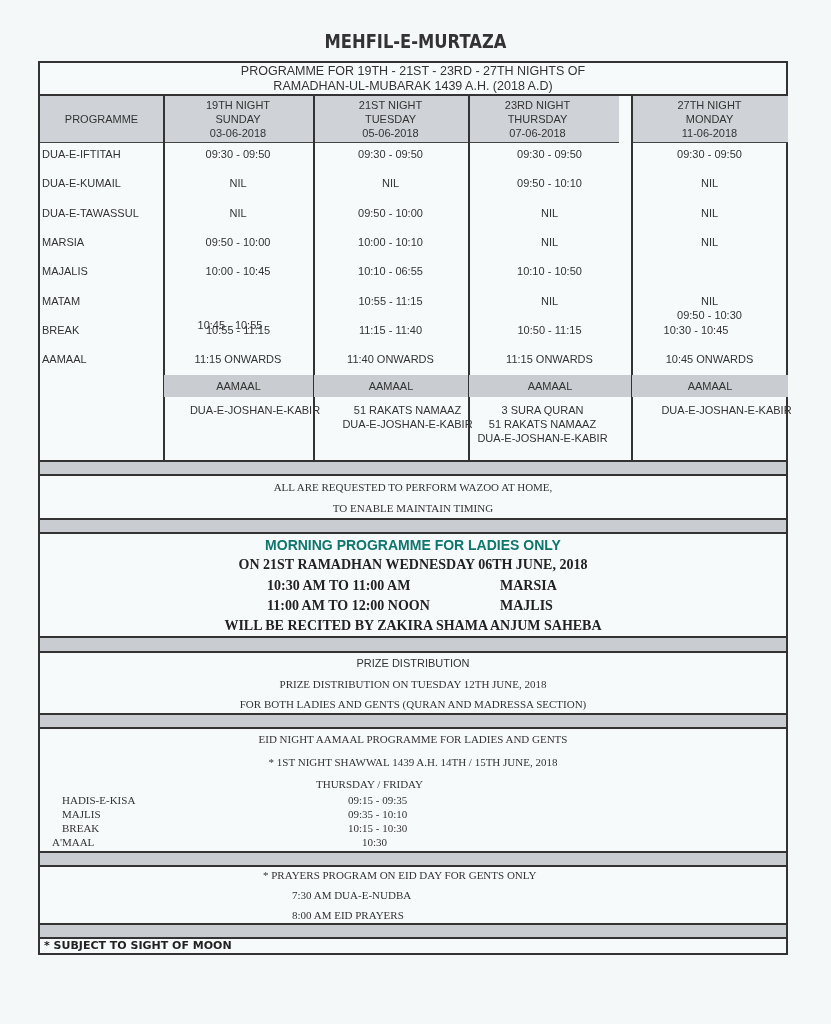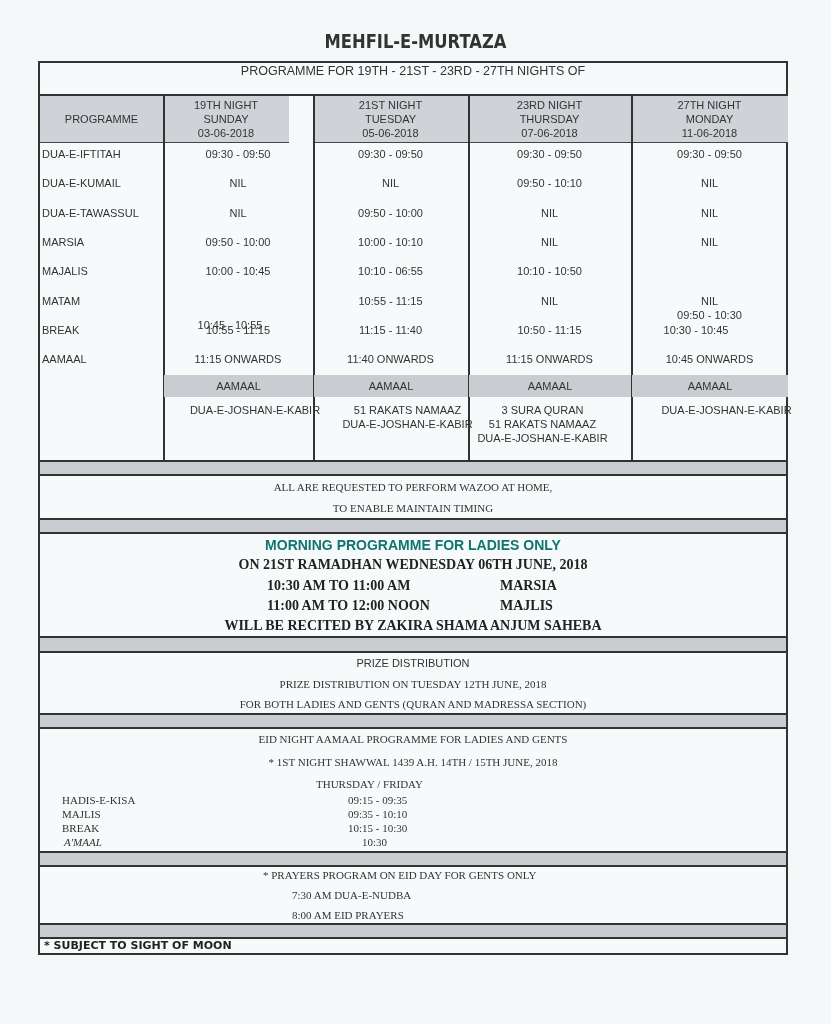--- a/index.html
+++ b/index.html
@@ -43,36 +43,37 @@
 </style>
 </head>
 <body>
 
 <div class="title">MEHFIL-E-MURTAZA</div>
 
 <div class="frame">
 
   <div class="hdr-top">
     <div>PROGRAMME FOR 19TH - 21ST - 23RD - 27TH NIGHTS OF</div>
+    <div>RAMADHAN-UL-MUBARAK 1439 A.H. (2018 A.D)</div>
   </div>
 
   <div class="colhead prog" style="left:0;width:123px;">
     <span>PROGRAMME</span>
   </div>
-  <div class="colhead" style="left:123px;width:126px;padding-top:2px;">
+  <div class="colhead" style="left:123px;width:150px;padding-top:2px;">
     <div>19TH NIGHT</div>
     <div>SUNDAY</div>
     <div>03-06-2018</div>
   </div>
   <div class="colhead" style="left:273px;width:155px;padding-top:2px;">
     <div>21ST NIGHT</div>
     <div>TUESDAY</div>
     <div>05-06-2018</div>
   </div>
-  <div class="colhead" style="left:428px;width:163px;padding-top:2px;">
+  <div class="colhead" style="left:416px;width:163px;padding-top:2px;">
     <div>23RD NIGHT</div>
     <div>THURSDAY</div>
     <div>07-06-2018</div>
   </div>
   <div class="colhead" style="left:591px;width:157px;padding-top:2px;">
     <div>27TH NIGHT</div>
     <div>MONDAY</div>
     <div>11-06-2018</div>
   </div>
 
@@ -173,21 +174,21 @@
   <div class="sec-line small-serif" style="top:670px;">EID NIGHT AAMAAL PROGRAMME FOR LADIES AND GENTS</div>
   <div class="sec-line small-serif" style="top:693px;">* 1ST NIGHT SHAWWAL 1439 A.H. 14TH / 15TH JUNE, 2018</div>
   <div class="eid-row" style="left:276px;top:715px;">THURSDAY / FRIDAY</div>
 
   <div class="eid-row" style="left:22px;top:731px;">HADIS-E-KISA</div>
   <div class="eid-row" style="left:308px;top:731px;">09:15 - 09:35</div>
   <div class="eid-row" style="left:22px;top:745px;">MAJLIS</div>
   <div class="eid-row" style="left:308px;top:745px;">09:35 - 10:10</div>
   <div class="eid-row" style="left:22px;top:759px;">BREAK</div>
   <div class="eid-row" style="left:308px;top:759px;">10:15 - 10:30</div>
-  <div class="eid-row" style="left:24px;top:773px;font-style:italic;">A'MAAL</div>
+  <div class="eid-row" style="left:12px;top:773px;">A'MAAL</div>
   <div class="eid-row" style="left:322px;top:773px;">10:30</div>
 
   <div class="graybar" style="top:788px;height:16px;"></div>
 
   <div class="eid-row" style="left:223px;top:806px;">*  PRAYERS PROGRAM ON EID DAY  FOR GENTS ONLY</div>
   <div class="eid-row" style="left:252px;top:826px;">7:30 AM DUA-E-NUDBA</div>
   <div class="eid-row" style="left:252px;top:846px;">8:00 AM EID PRAYERS</div>
 
   <div class="graybar" style="top:860px;height:16px;"></div>
 

